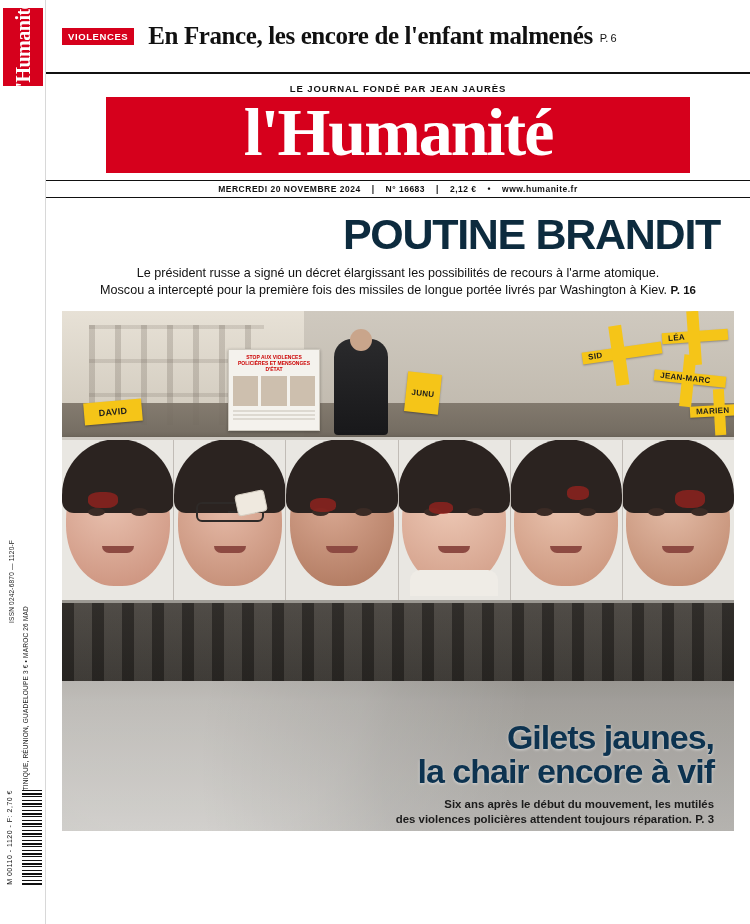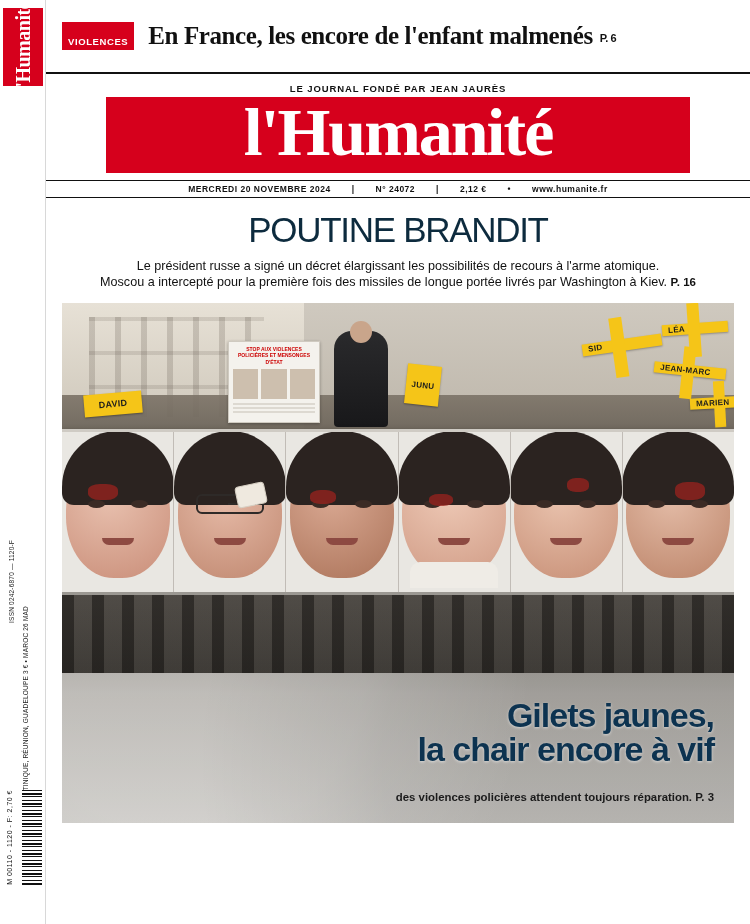--- a/index.html
+++ b/index.html
@@ -96,37 +96,37 @@
     display: flex;
     align-items: center;
     padding: 0 14px 0 16px;
   }
   .tag {
     background: #d6001c;
     color: #fff;
     font-size: 9.5px;
     font-weight: bold;
     letter-spacing: 0.6px;
-    padding: 14px 6px 3px 6px;
+    padding: 3px 6px 3px 6px;
     margin-right: 14px;
     text-transform: uppercase;
     flex: 0 0 auto;
   }
   .topstrip-head {
     font-family: "Liberation Serif", serif;
     font-weight: bold;
     font-size: 25px;
     color: #111;
     letter-spacing: -0.4px;
     white-space: nowrap;
   }
   .page-ref {
     font-family: "Liberation Sans", sans-serif;
     font-size: 11px;
-    font-weight: bold;
+    font-weight: normal;
     color: #111;
     margin-left: 7px;
     vertical-align: 2px;
   }
 
   
   .masthead-wrap {
     position: relative;
     padding: 9px 0 0 0;
   }
@@ -160,42 +160,43 @@
     padding-bottom: 6px;
   }
   .dateline-rule {
     margin-top: 7px;
     border-top: 1px solid #111;
     border-bottom: 1px solid #111;
     padding: 3px 0 3px 0;
     display: flex;
     justify-content: center;
     align-items: center;
-    gap: 21px;
+    gap: 11px;
   }
   .dateline {
     font-size: 8.5px;
     letter-spacing: 0.5px;
     color: #111;
     font-weight: bold;
   }
 
   
   .lead {
     padding: 16px 30px 0 30px;
     text-align: center;
   }
   .lead h1 {
     font-family: "Liberation Sans", sans-serif;
-    font-weight: normal;
-    font-size: 35px;
+    font-weight: bold;
+    font-size: 43px;
     line-height: 0.94;
     letter-spacing: -1.3px;
     color: #0d2b3e;
     text-transform: uppercase;
+    text-align: right;
   }
   .lead .standfirst {
     margin-top: 11px;
     font-family: "Liberation Sans", sans-serif;
     font-size: 12.6px;
     line-height: 1.28;
     color: #111;
     padding: 0 4px;
   }
   .lead .standfirst .pref {
@@ -399,21 +400,21 @@
     position: absolute; inset: 0;
     background: repeating-linear-gradient(to right,
       rgba(20,18,16,.85) 0 12px, rgba(90,86,80,.25) 12px 30px);
     opacity: .6;
   }
 
   
   .bottom-head {
     position: absolute;
     right: 20px;
-    bottom: 18px;
+    bottom: 4px;
     width: 440px;
     text-align: right;
   }
   .bottom-head h2 {
     font-family: "Liberation Sans", sans-serif;
     font-weight: bold;
     font-size: 34px;
     line-height: 1.0;
     letter-spacing: -1px;
     color: #0d3350;
@@ -453,21 +454,21 @@
     </div>
 
     <div class="masthead-wrap">
       <div class="kicker">LE JOURNAL FONDÉ PAR JEAN JAURÈS</div>
       <div class="logo-band">
         <div class="logo-text">l'Humanité</div>
       </div>
       <div class="dateline-rule">
         <span class="dateline">MERCREDI 20 NOVEMBRE 2024</span>
         <span class="dateline">|</span>
-        <span class="dateline">N° 24072</span>
+        <span class="dateline">N° 16683</span>
         <span class="dateline">|</span>
         <span class="dateline">2,12 €</span>
         <span class="dateline sep">•</span>
         <span class="dateline site">www.humanite.fr</span>
       </div>
     </div>
 
     <div class="lead">
       <h1>
         <span>POUTINE BRANDIT</span><br>
@@ -576,21 +577,21 @@
       </div>
 
       <div class="crowd-legs"></div>
 
       <div class="bottom-head">
         <h2>
           <span>Gilets jaunes,</span><br>
           <span>la chair encore à vif</span>
         </h2>
         <div class="sub">
-          <br>
+          <span>Six ans après le début du mouvement, les mutilés</span><br>
           <span>des violences policières attendent toujours réparation.</span>
           <span class="pref">P. 3</span>
         </div>
       </div>
     </div>
 
   </div>
 </div>
 
 </body></html>

